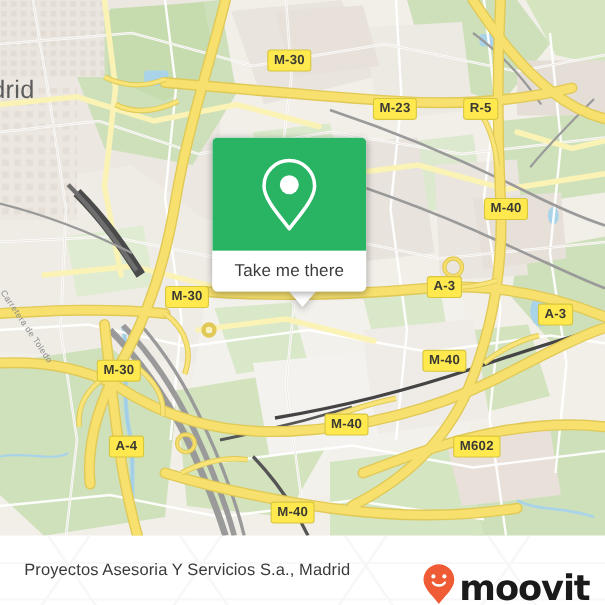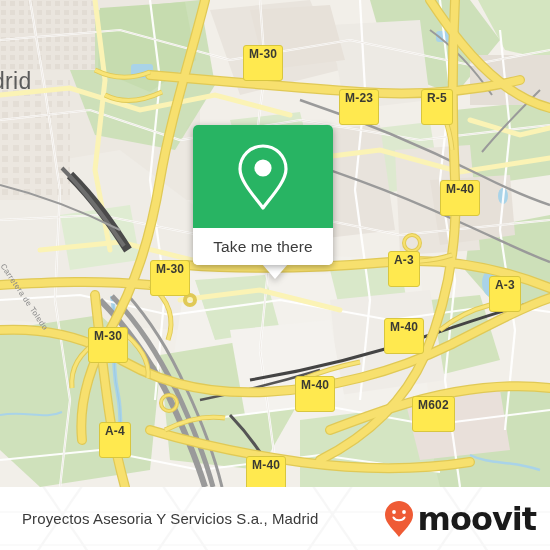--- a/index.html
+++ b/index.html
@@ -24,21 +24,21 @@
   .shield {
     position: absolute;
     background: #ffe94f;
     border: 1.5px solid #d8c63f;
     border-radius: 3px;
     color: #3b3b33;
     font-size: 12px;
     font-weight: bold;
     letter-spacing: .2px;
     line-height: 17px;
-    height: 36px;
+    height: 20px;
     padding: 0 5px;
     text-align: center;
     white-space: nowrap;
     font-family: "Liberation Sans", sans-serif;
   }
 
   .city-label {
     position: absolute;
     color: #5c5c5c;
     font-size: 23px;
@@ -115,21 +115,21 @@
     left: 22px; top: 0; height: 63px;
     display: flex; align-items: center;
     color: #3a3a3a;
     font-size: 15px;
     letter-spacing: .1px;
     white-space: nowrap;
   }
   .brand {
     position: absolute;
     right: 14px; top: 0; height: 63px;
-    display: flex; align-items: center; gap: 1px;
+    display: flex; align-items: flex-end; gap: 1px;
   }
   .brand-word {
     color: #1a1a1a;
     font-size: 32px;
     font-weight: bold;
     letter-spacing: -1.0px;
     line-height: 1;
     font-family: "DejaVu Sans", sans-serif;
   }
 </style>
@@ -342,21 +342,21 @@
         <div class="shield" style="left: 339px; top: 89px; text-align: center;">M-23</div>
         <div class="shield" style="left: 421px; top: 89px;">R-5</div>
         <div class="shield" style="left: 440px; top: 180px;">M-40</div>
         <div class="shield" style="left: 388px; top: 251px;">A-3</div>
         <div class="shield" style="left: 489px; top: 276px;">A-3</div>
         <div class="shield" style="left: 150px; top: 260px;">M-30</div>
         <div class="shield" style="left: 384px; top: 318px;">M-40</div>
         <div class="shield" style="left: 88px; top: 327px;">M-30</div>
         <div class="shield" style="left: 295px; top: 376px;">M-40</div>
         <div class="shield" style="left: 412px; top: 396px;">M602</div>
-        <div class="shield" style="left: 99px; top: 422px;">A-4</div>
+        <div class="shield" style="left: 99px; top: 396px;">A-4</div>
         <div class="shield" style="left: 246px; top: 456px;">M-40</div>
       </div>
 
     <div class="card-tail"></div>
     <div class="card">
       <div class="card-top">
         <svg width="58" height="72" viewBox="0 0 58 72">
           <path d="M29 5 C16.3 5 6 15.3 6 28 C6 40 20 55 29 67 C38 55 52 40 52 28 C52 15.3 41.7 5 29 5 Z" fill="none" stroke="#ffffff" stroke-width="3.2" stroke-linejoin="round"></path>
           <circle cx="29" cy="27" r="8.6" fill="#ffffff"></circle>
         </svg>

